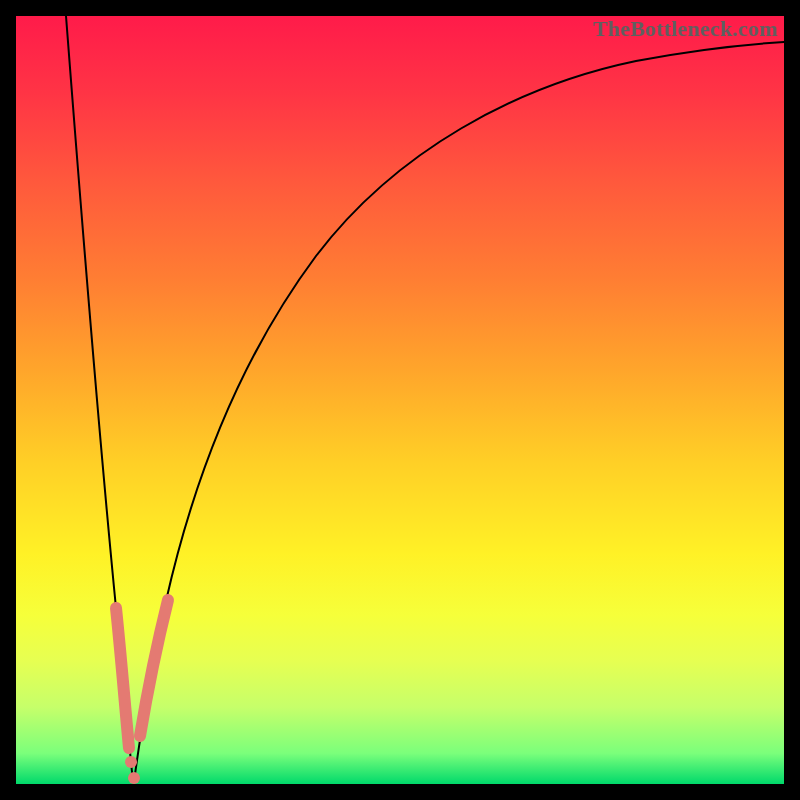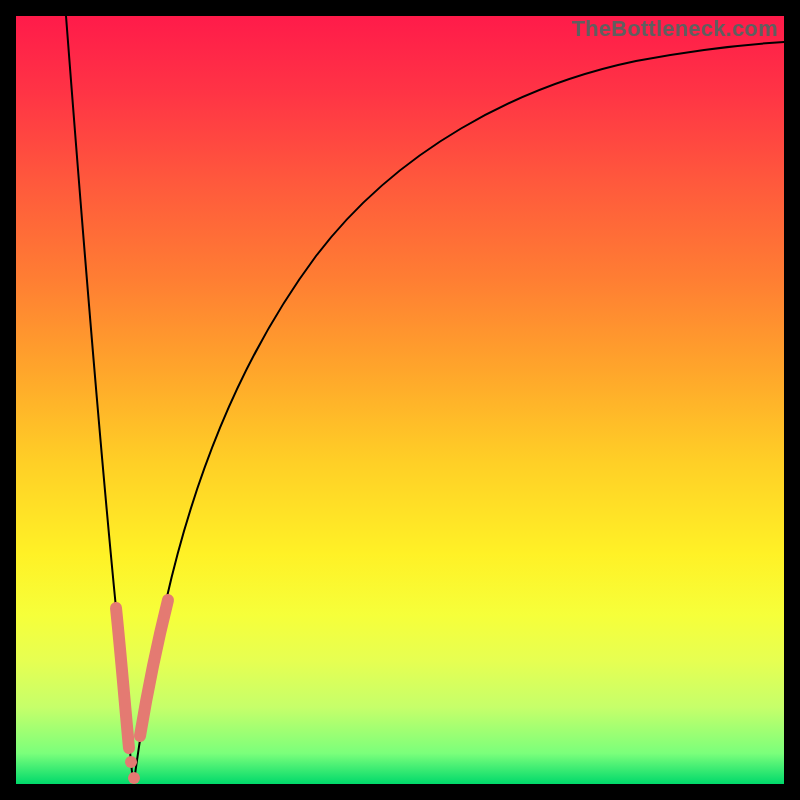--- a/index.html
+++ b/index.html
@@ -35,21 +35,21 @@
       #e6ff52 84%,
       #c6ff6a 90%,
       #7bff7b 96%,
       #00d96b 100%
     );
   }
   .watermark {
     position: absolute;
     top: 0px;
     right: 6px;
-    font-family: Liberation Sans, sans-serif;
+    font-family: Liberation Serif, serif;
     font-size: 22px;
     font-weight: 600;
     color: #5f5f5f;
     letter-spacing: 0.2px;
     user-select: none;
   }
   svg.curves {
     position: absolute;
     left: 0;
     top: 0;

